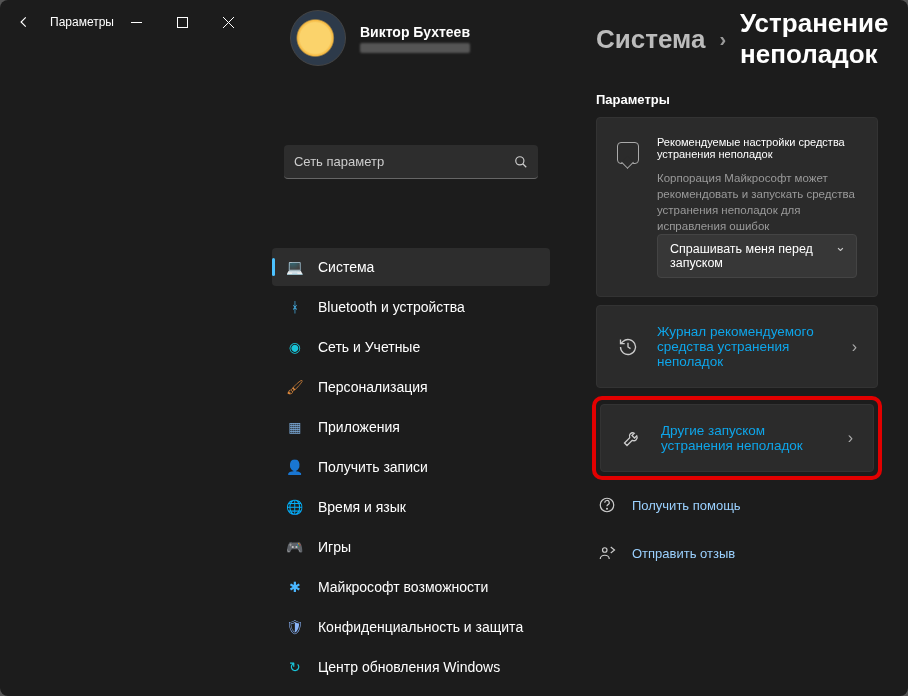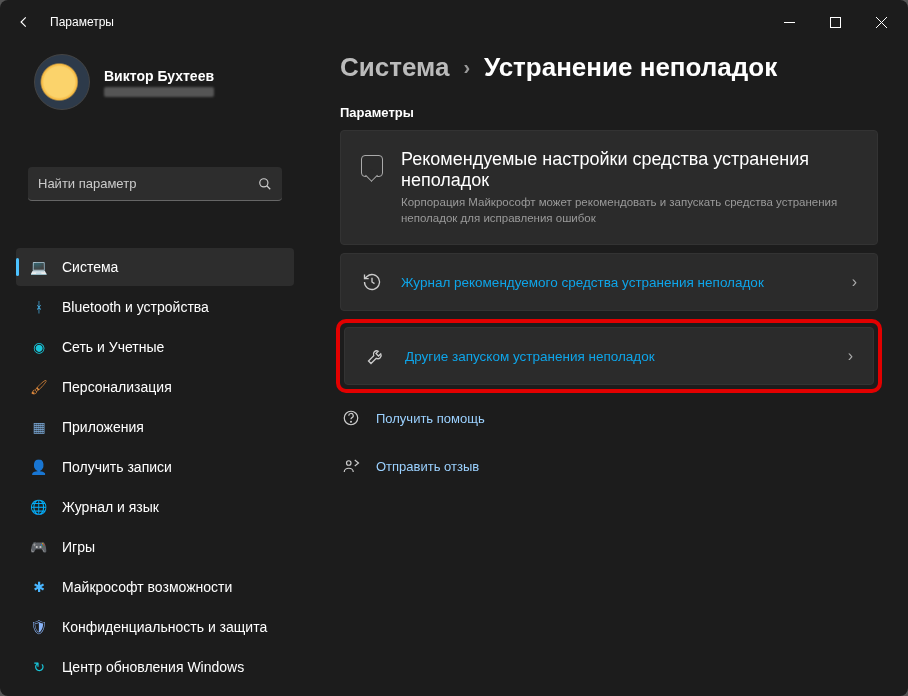--- a/index.html
+++ b/index.html
@@ -1,17 +1,17 @@
 <!DOCTYPE html>
 <html><head>
 <meta charset="utf-8">
 <style>
   * { margin:0; padding:0; box-sizing:border-box; font-family:"Segoe UI",Arial,sans-serif; }
   body { background:#555; display:flex; justify-content:center; }
-  .window { width:908px; height:696px; background:#1c1c1c; border-radius:8px; overflow:hidden; display:flex; flex-direction:column; color:#fff; }
+  .window { width:908px; height:696px; background:#1c1c1c; border-radius:8px; overflow:hidden; display:flex; flex-direction:row; color:#fff; }
   .titlebar { height:44px; display:flex; align-items:center; padding:0 4px; }
   .back-btn { width:40px; height:40px; display:flex; align-items:center; justify-content:center; font-size:16px; color:#fff; }
   .title { font-size:12px; margin-left:6px; color:#fff; }
   .wincontrols { margin-left:auto; display:flex; }
   .wincontrols div { width:46px; height:40px; display:flex; align-items:center; justify-content:center; color:#fff; }
   .body { flex:1; display:flex; overflow:hidden; }
   .sidebar { width:310px; padding:0 10px 10px 10px; display:flex; flex-direction:column; overflow:hidden;justify-content:space-between; }
   .profile { display:flex; align-items:center; gap:14px; padding:10px 10px 20px 24px; }
   .avatar { width:56px; height:56px; border-radius:50%; background:radial-gradient(circle at 45% 50%,#fbd36b 38%,#f5b942 44%,#2d3a4a 48%); border:1px solid #444; flex-shrink:0; }
   .profile-text { display:flex; flex-direction:column; }
@@ -27,21 +27,21 @@
   .main { flex:1; padding:8px 30px 20px 30px; overflow:auto; }
   .crumbs { display:flex; align-items:center; gap:14px; font-size:26px; font-weight:600; margin-bottom:22px; }
   .crumbs .sep { color:#999; font-size:20px; }
   .crumb-link { color:#bbb; }
   .section-label { font-size:13px; font-weight:600; margin-bottom:10px; color:#fff; }
   .card { background:#2b2b2b; border:1px solid #333; border-radius:4px; margin-bottom:8px; }
   .rec { padding:18px 20px; display:flex; gap:18px; }
   .rec-ico { width:22px; height:22px; border:1.5px solid #aaa; border-radius:4px; margin-top:6px; flex-shrink:0; position:relative; }
   .rec-ico::after { content:""; position:absolute; left:5px; bottom:-4px; width:8px; height:8px; border-left:1.5px solid #aaa; border-bottom:1.5px solid #aaa; transform:rotate(-45deg); background:#2b2b2b; }
   .rec-body { flex:1; }
-  .rec-title { font-size:18px; color:#fff; margin-bottom:3px; }
+  .rec-title { font-size:11px; color:#fff; margin-bottom:10px; }
   .rec-desc { font-size:11.5px; color:#9a9a9a; line-height:1.4; margin-bottom:0; }
   .dropdown { background:#373737; border:1px solid #444; border-radius:4px; padding:7px 32px 7px 12px; font-size:12.5px; color:#fff; display:inline-flex; align-items:center; position:relative; }
   .dropdown::after { content:"⌄"; position:absolute; right:10px; top:4px; color:#ccc; font-size:13px; }
   .row { display:flex; align-items:center; gap:18px; padding:18px 20px; }
   .row .ico { width:22px; display:flex; justify-content:center; color:#ccc; }
   .row .label { flex:1; font-size:13.5px; color:#0ea5e9; }
   .row .chev { color:#aaa; font-size:16px; }
   .highlight { border:4px solid #e20000; border-radius:10px; padding:4px; margin:8px -4px; }
   .highlight .card { margin-bottom:0; }
   .links { margin-top:16px; display:flex; flex-direction:column; gap:30px; }
@@ -84,21 +84,21 @@
   <div class="body">
     <div class="sidebar">
       <div class="profile">
         <div class="avatar"></div>
         <div class="profile-text">
           <div class="pname">Виктор Бухтеев</div>
           <div class="pmail"></div>
         </div>
       </div>
       <div class="search">
-        <span>Найти параметр</span>
+        <span>Сеть параметр</span>
         <svg width="14" height="14" viewBox="0 0 24 24" fill="none" stroke="#ccc" stroke-width="2">
             <circle cx="10" cy="10" r="7"></circle>
             <line x1="15" y1="15" x2="21" y2="21"></line>
           </svg>
       </div>
       <div class="nav" id="nav">
           <div class="nav-item active">
             <div class="nav-ico" style="color: rgb(76, 194, 255);">💻</div>
             <span>Система</span>
           </div>
@@ -117,21 +117,21 @@
           <div class="nav-item">
             <div class="nav-ico" style="color: rgb(122, 168, 214);">▦</div>
             <span>Приложения</span>
           </div>
           <div class="nav-item">
             <div class="nav-ico" style="color: rgb(41, 192, 110);">👤</div>
             <span>Получить записи</span>
           </div>
           <div class="nav-item">
             <div class="nav-ico" style="color: rgb(76, 194, 255);">🌐</div>
-            <span>Журнал и язык</span>
+            <span>Время и язык</span>
           </div>
           <div class="nav-item">
             <div class="nav-ico" style="color: rgb(154, 160, 166);">🎮</div>
             <span>Игры</span>
           </div>
           <div class="nav-item">
             <div class="nav-ico" style="color: rgb(73, 182, 255);">✱</div>
             <span>Майкрософт возможности</span>
           </div>
           <div class="nav-item">
@@ -153,20 +153,23 @@
       </div>
 
       <div class="section-label">Параметры</div>
 
       <div class="card">
         <div class="rec">
           <div class="rec-ico"></div>
           <div class="rec-body">
             <div class="rec-title">Рекомендуемые настройки средства устранения неполадок</div>
             <div class="rec-desc">Корпорация Майкрософт может рекомендовать и запускать средства устранения неполадок для исправления ошибок</div>
+            <div class="dropdown">
+              <span>Спрашивать меня перед запуском</span>
+            </div>
           </div>
         </div>
       </div>
 
       <div class="card">
         <div class="row">
           <div class="ico">
             <svg width="20" height="20" viewBox="0 0 24 24" fill="none" stroke="#ccc" stroke-width="1.6">
                 <path d="M3 12a9 9 0 1 0 3-6.7L3 8"></path>
                 <polyline points="3 3 3 8 8 8"></polyline>

